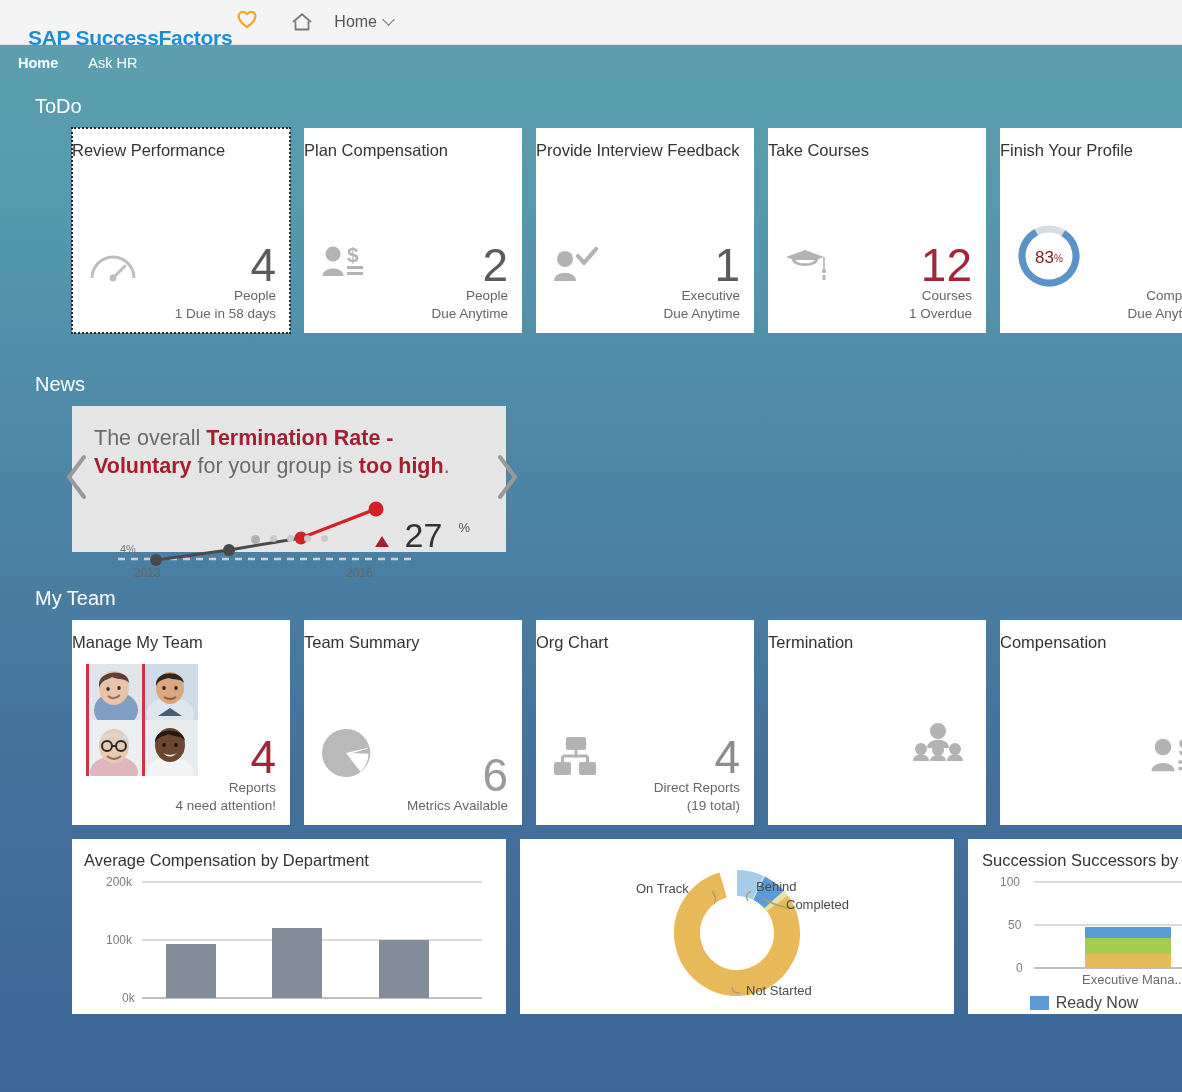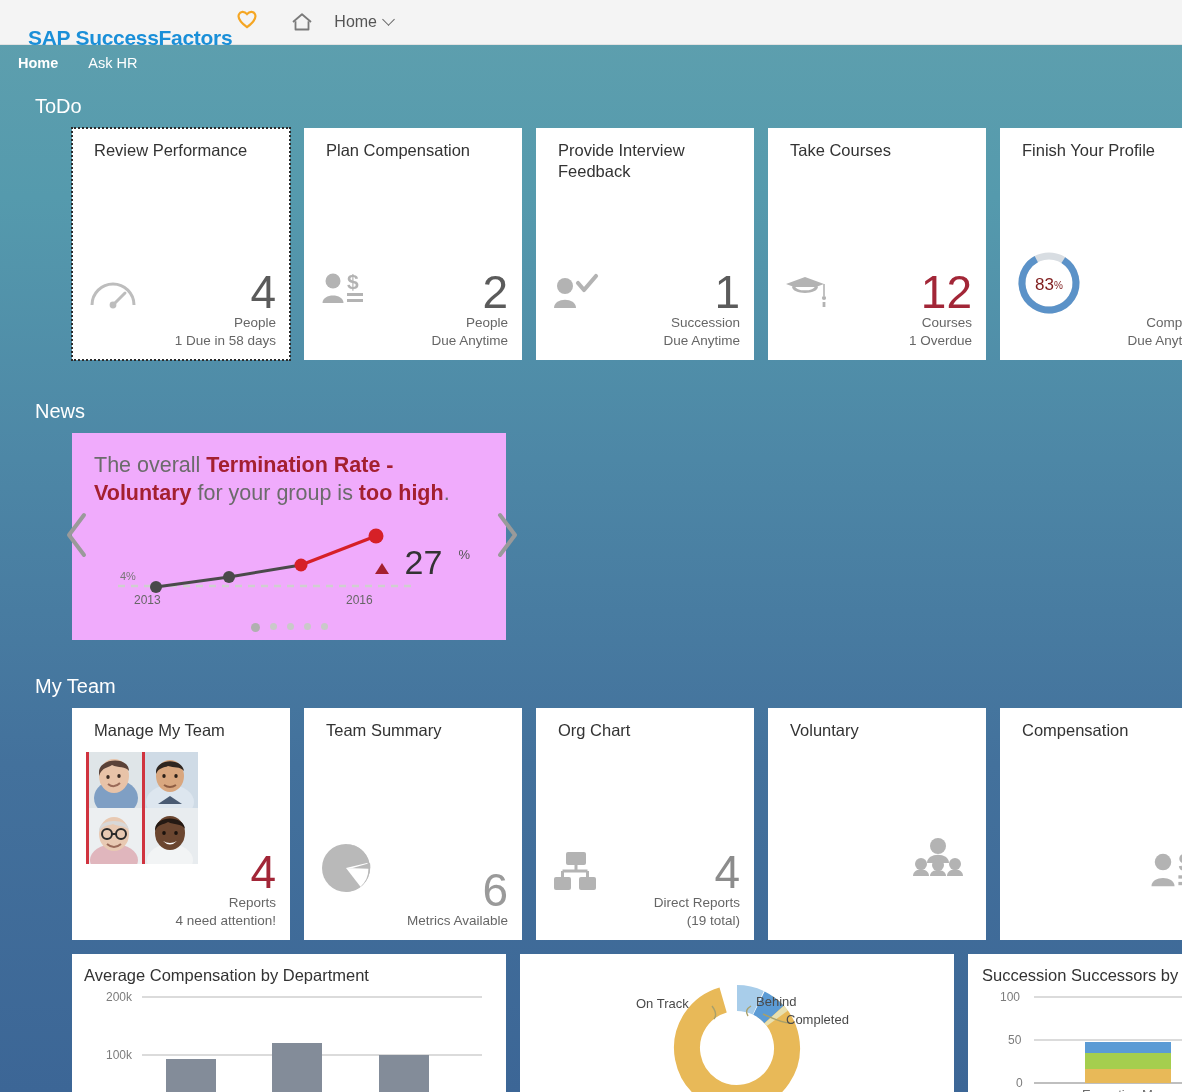--- a/index.html
+++ b/index.html
@@ -53,23 +53,23 @@
   .todo-section { margin-top: 14px; }
   .news-section { margin-top: 40px; }
   .team-section { margin-top: 35px; }
 
   .tile-row {
     display: flex; gap: 14px; padding-left: 72px;
   }
 
   
   .tile {
-    width: 218px; height: 232px; background: #ffffff;
+    width: 218px; height: 205px; background: #ffffff;
     position: relative; flex: 0 0 auto;
-    padding: 12px 22px;
+    padding: 12px 0;
   }
   .tile.focused { outline: 2px dotted #2b2b2b; outline-offset: -1px; }
   .tile-title {
     font-size: 16.5px; color: #333; line-height: 1.25;
   }
   .tile-footer {
     position: absolute; right: 14px; bottom: 10px;
     text-align: right;
   }
   .tile-num {
@@ -87,22 +87,22 @@
   .ring-wrap { position: absolute; left: 16px; bottom: 40px; }
   .ring-label {
     position: absolute; inset: 0; display: flex;
     align-items: center; justify-content: center;
     font-size: 17px; color: #7f1d1d;
   }
   .ring-label sup { font-size: 10px; }
 
   
   .news-card {
-    margin-left: 72px; width: 434px; height: 207px;
-    background: #f0abfc; position: relative; padding: 18px 22px 0 22px;
+    margin-left: 72px; width: 434px; height: 146px;
+    background: #e5e5e5; position: relative; padding: 18px 22px 0 22px;
   }
   .news-head {
     font-size: 21.5px; line-height: 1.32; color: #6b6b6b;
     font-weight: 300;
   }
   .news-head b { color: #a42030; font-weight: bold; }
   .news-chart { position: relative; margin-top: 6px; height: 92px; }
   .news-pct {
     position: absolute; right: 14px; bottom: 24px;
     display: flex; align-items: flex-start; gap: 16px;
@@ -231,21 +231,21 @@
       <div class="tile-title">Provide Interview Feedback</div>
       <div class="tile-icon">
         <svg width="48" height="38" viewBox="0 0 48 38">
           <circle cx="13" cy="14" r="8" fill="#b3b3b3"></circle>
           <path d="M2 36 C2 25 24 25 24 36 Z" fill="#b3b3b3"></path>
           <path d="M26 11 L32 18 L44 4" fill="none" stroke="#b3b3b3" stroke-width="4.2" stroke-linecap="round" stroke-linejoin="round"></path>
         </svg>
       </div>
       <div class="tile-footer">
         <span class="tile-num">1</span>
-        <div class="tile-sub">Succession</div>
+        <div class="tile-sub">Executive</div>
         <div class="tile-sub">Due Anytime</div>
       </div>
     </div>
 
     <div class="tile">
       <div class="tile-title">Take Courses</div>
       <div class="tile-icon">
         <svg width="46" height="36" viewBox="0 0 46 36">
           <path d="M2 10 L21 3 L40 10 L21 17 Z" fill="#b3b3b3"></path>
           <path d="M9 13 C9 22 33 22 33 13" fill="#ffffff"></path>
@@ -427,21 +427,21 @@
         </svg>
       </div>
       <div class="tile-footer">
         <span class="tile-num" style="color:#8c8c8c">4</span>
         <div class="tile-sub">Direct Reports</div>
         <div class="tile-sub">(19 total)</div>
       </div>
     </div>
 
     <div class="tile">
-      <div class="tile-title">Voluntary</div>
+      <div class="tile-title">Termination</div>
       <div style="position:absolute;right:22px;bottom:58px">
         <svg width="52" height="42" viewBox="0 0 52 42">
           <circle cx="26" cy="10" r="8" fill="#b3b3b3"></circle>
           <path d="M15 27 C15 16 37 16 37 27 Z" fill="#b3b3b3"></path>
           <circle cx="9" cy="28" r="6" fill="#b3b3b3"></circle>
           <path d="M1 40 C1 31 17 31 17 40 Z" fill="#b3b3b3"></path>
           <circle cx="26" cy="29" r="6" fill="#b3b3b3"></circle>
           <path d="M18 40 C18 32 34 32 34 40 Z" fill="#b3b3b3"></path>
           <circle cx="43" cy="28" r="6" fill="#b3b3b3"></circle>
           <path d="M35 40 C35 31 51 31 51 40 Z" fill="#b3b3b3"></path>

